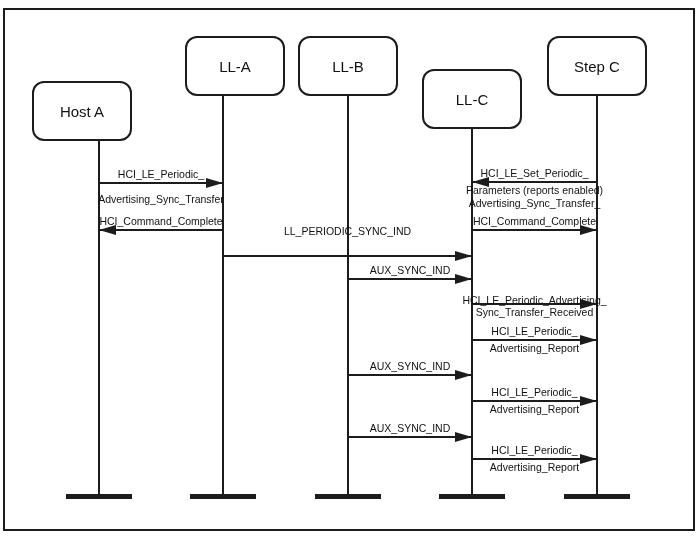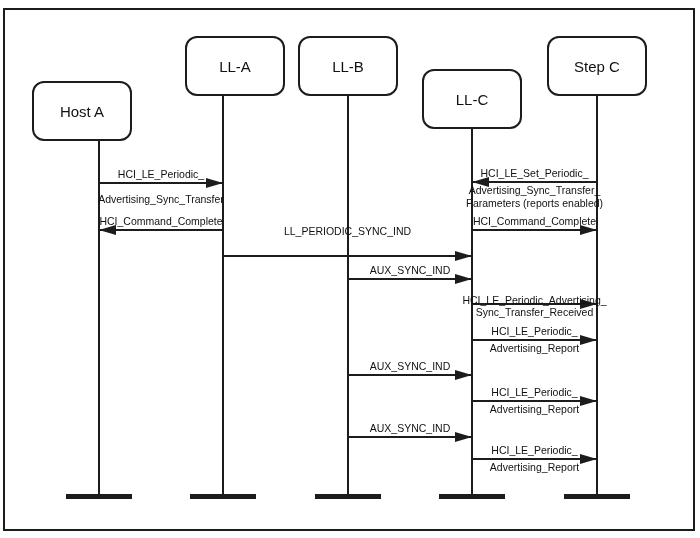--- a/index.html
+++ b/index.html
@@ -136,22 +136,22 @@
       </div>
       <div class="msg-label" style="left: 161px; top: 185px; margin-top: 8px;">
         <div>Advertising_Sync_Transfer</div>
       </div>
       <div class="msg-line" style="left: 472px; top: 181px; width: 125px;"></div>
       <div class="msg-arrowhead left" style="top: 177px; left: 472px;"></div>
       <div class="msg-label" style="left: 534.5px; top: 167px;">
         <div>HCI_LE_Set_Periodic_</div>
       </div>
       <div class="msg-label" style="left: 534.5px; top: 184px;">
+        <div>Parameters (reports enabled)</div>
         <div>Advertising_Sync_Transfer_</div>
-        <div>Parameters (reports enabled)</div>
       </div>
       <div class="msg-line" style="left: 99px; top: 229px; width: 124px;"></div>
       <div class="msg-arrowhead left" style="top: 225px; left: 99px;"></div>
       <div class="msg-label" style="left: 161px; top: 215px;">
         <div>HCI_Command_Complete</div>
       </div>
       <div class="msg-line" style="left: 472px; top: 229px; width: 125px;"></div>
       <div class="msg-arrowhead right" style="top: 225px; left: 580px;"></div>
       <div class="msg-label" style="left: 534.5px; top: 215px;">
         <div>HCI_Command_Complete</div>

